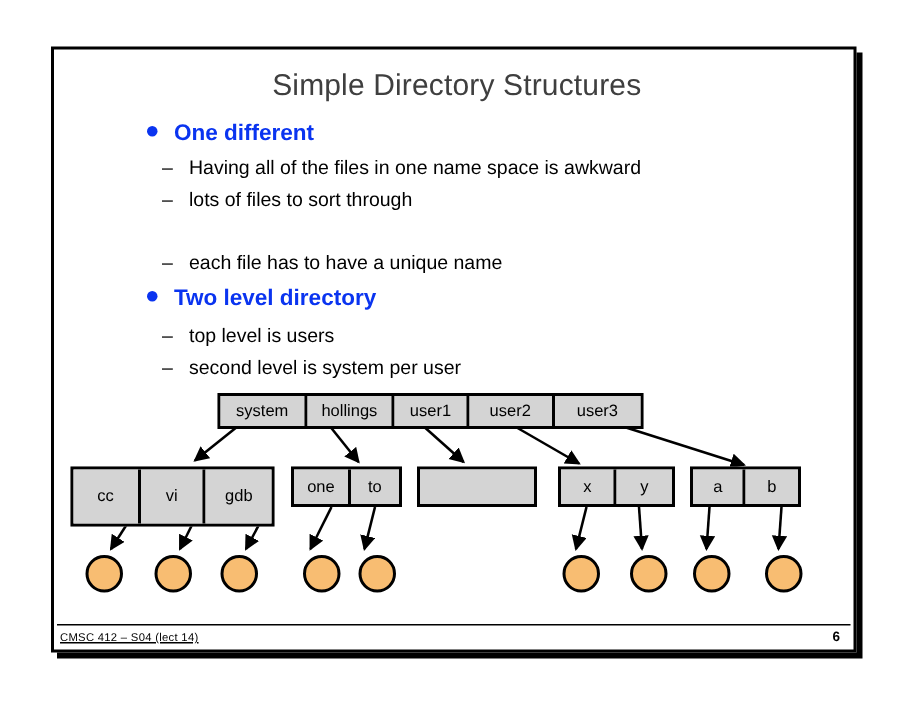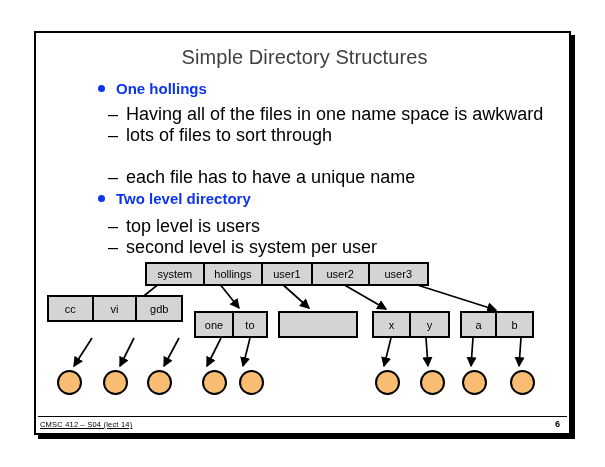--- a/index.html
+++ b/index.html
@@ -19,21 +19,21 @@
   }
   .bullet-l1{
     position:absolute;font-size:15px;font-weight:bold;color:#0a34f0;
     white-space:nowrap;
   }
   .bullet-l1 .dot{
     display:inline-block;width:7px;height:7px;border-radius:50%;
     background:#0a34f0;vertical-align:middle;margin-right:11px;position:relative;top:-2px;
   }
   .bullet-l2{
-    position:absolute;font-size:18px;color:#000000;white-space:nowrap;
+    position:absolute;font-size:13px;color:#000000;white-space:nowrap;
   }
   .bullet-l2 .dash{display:inline-block;width:18px;}
   .footer-left{
     position:absolute;left:4px;bottom:4px;font-size:7.5px;color:#000000;
     letter-spacing:0.2px;white-space:nowrap;text-decoration:underline;
   }
   .footer-right{
     position:absolute;right:9px;bottom:4px;font-size:9px;color:#000000;font-weight:bold;
   }
   .footer-rule{
@@ -60,21 +60,21 @@
 
 <div class="slide-wrap">
 
   <div class="slide-shadow"></div>
 
   <div class="slide-frame">
 
     <div class="title">Simple Directory Structures</div>
 
     <div class="bullet-l1" style="left:62px;top:47px;">
-      <span class="dot"></span><span>One hollings</span>
+      <span class="dot"></span><span>One different</span>
     </div>
 
     <div class="bullet-l2" style="left:72px;top:71px;">
       <span class="dash">–</span><span>Having all of the files in one name space is awkward</span>
     </div>
     <div class="bullet-l2" style="left:72px;top:92px;">
       <span class="dash">–</span><span>lots of files to sort through</span>
     </div>
     <div class="bullet-l2" style="left:72px;top:134px;">
       <span class="dash">–</span><span>each file has to have a unique name</span>
@@ -120,21 +120,21 @@
       </svg>
 
       <div class="row" style="left:109px;top:229px;width:284px;height:24px;">
         <div class="cell" style="width:64px;">system</div>
         <div class="cell" style="width:65px;">hollings</div>
         <div class="cell" style="width:55px;">user1</div>
         <div class="cell" style="width:63px;">user2</div>
         <div class="cell" style="width:64px;">user3</div>
       </div>
 
-      <div class="row" style="left:11px;top:262px;width:136px;height:27px;">
+      <div class="row" style="left:11px;top:278px;width:136px;height:40px;">
         <div class="cell" style="width:46px;">cc</div>
         <div class="cell" style="width:45px;">vi</div>
         <div class="cell" style="width:45px;">gdb</div>
       </div>
 
       <div class="row" style="left:158px;top:278px;width:74px;height:27px;text-align:center;">
         <div class="cell" style="width:40px;">one</div>
         <div class="cell" style="width:34px;">to</div>
       </div>
 

